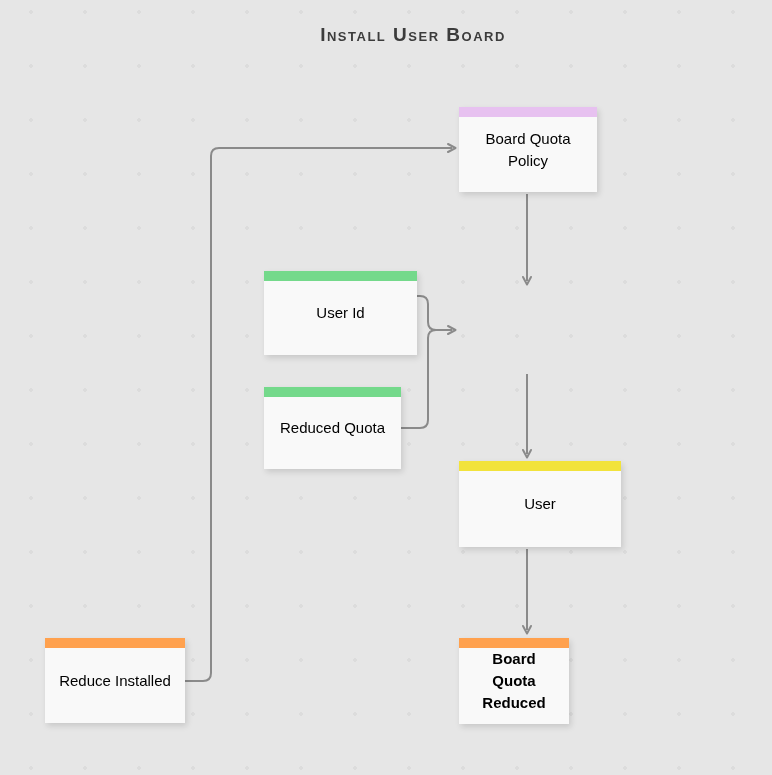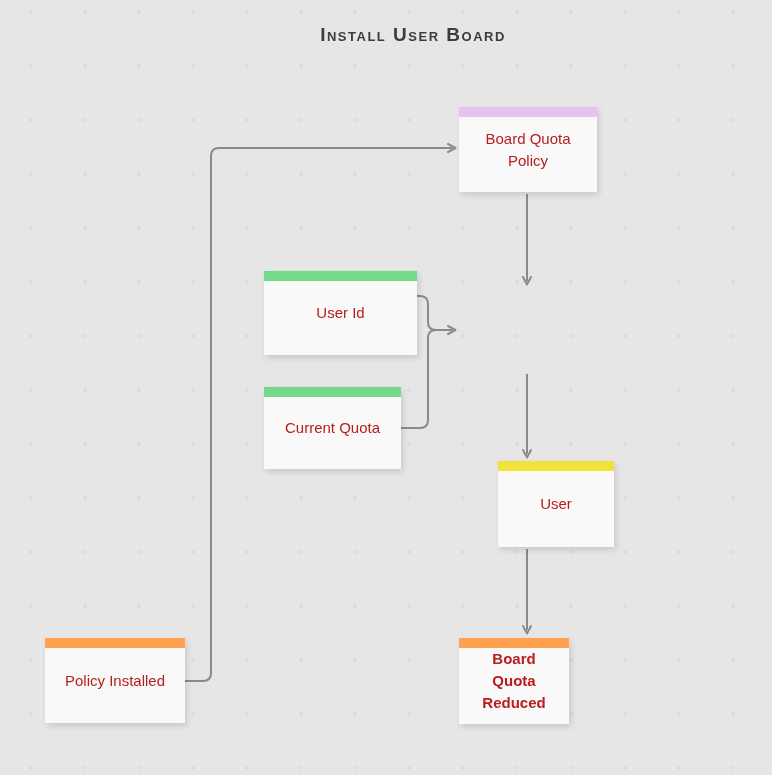--- a/index.html
+++ b/index.html
@@ -54,28 +54,28 @@
   .node .node-label {
     position: absolute;
     top: 0; left: 0; right: 0; bottom: 0;
     display: flex;
     align-items: center;
     justify-content: center;
     text-align: center;
     padding: 0 13px;
     font-size: 15px;
     line-height: 22px;
-    color: #b91c1c;
+    color: #000000;
   }
   
   #node-board-quota-policy   { left: 459px; top: 107px; width: 138px; height: 85px; }
   #node-user-id              { left: 264px; top: 271px; width: 153px; height: 84px; }
   #node-current-quota        { left: 264px; top: 387px; width: 137px; height: 82px; }
   #node-reduce-board-quota   { left: 459px; top: 288px; width: 138px; height: 84px; }
-  #node-user                 { left: 459px; top: 461px; width: 116px; height: 86px; margin-left: 39px; }
+  #node-user                 { left: 459px; top: 461px; width: 162px; height: 86px; }
   #node-board-quota-reduced  { left: 459px; top: 638px; width: 110px; height: 86px; font-weight: bold; }
   #node-board-installed      { left: 45px;  top: 638px; width: 140px; height: 85px; }
   
   .accent-purple { background: #e7c1f0; }
   .accent-green  { background: #74d98b; }
   .accent-cyan   { background: #2bc2e8; }
   .accent-yellow { background: #f2e33c; }
   .accent-orange { background: #ffa14e; }
 </style>
 </head>
@@ -104,32 +104,32 @@
     <div class="node-label">Board Quota Policy</div>
   </div>
 
   <div class="node" id="node-user-id">
     <div class="accent-bar accent-green"></div>
     <div class="node-label">User Id</div>
   </div>
 
   <div class="node" id="node-current-quota">
     <div class="accent-bar accent-green"></div>
-    <div class="node-label">Current Quota</div>
+    <div class="node-label">Reduced Quota</div>
   </div>
 
 
   <div class="node" id="node-user">
     <div class="accent-bar accent-yellow"></div>
     <div class="node-label">User</div>
   </div>
 
   <div class="node" id="node-board-quota-reduced">
     <div class="accent-bar accent-orange"></div>
     <div class="node-label">Board Quota Reduced</div>
   </div>
 
   <div class="node" id="node-board-installed">
     <div class="accent-bar accent-orange"></div>
-    <div class="node-label">Policy Installed</div>
+    <div class="node-label">Reduce Installed</div>
   </div>
 
 </div>
 
 </body></html>

